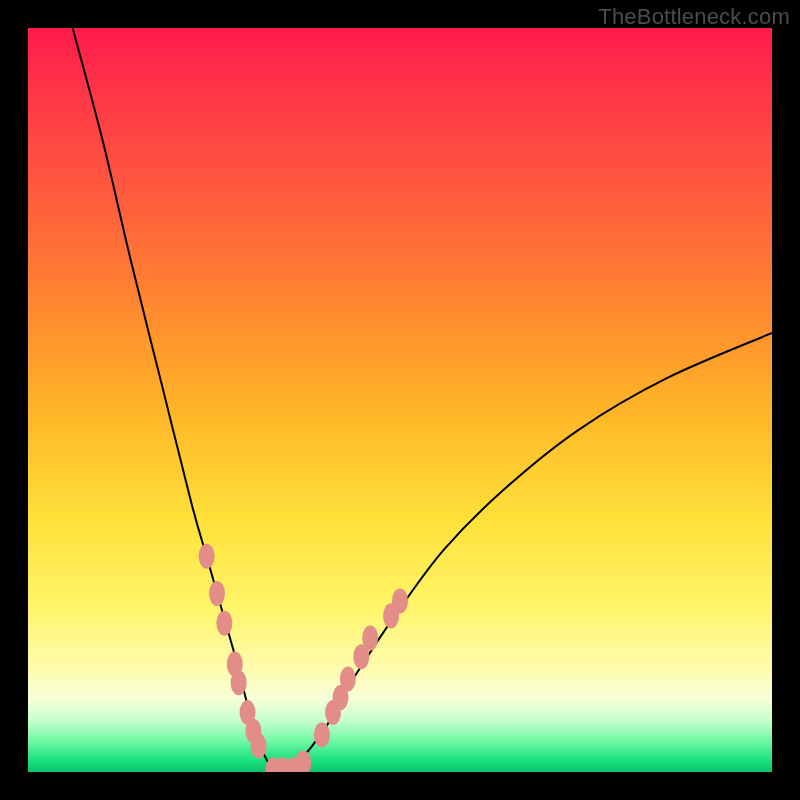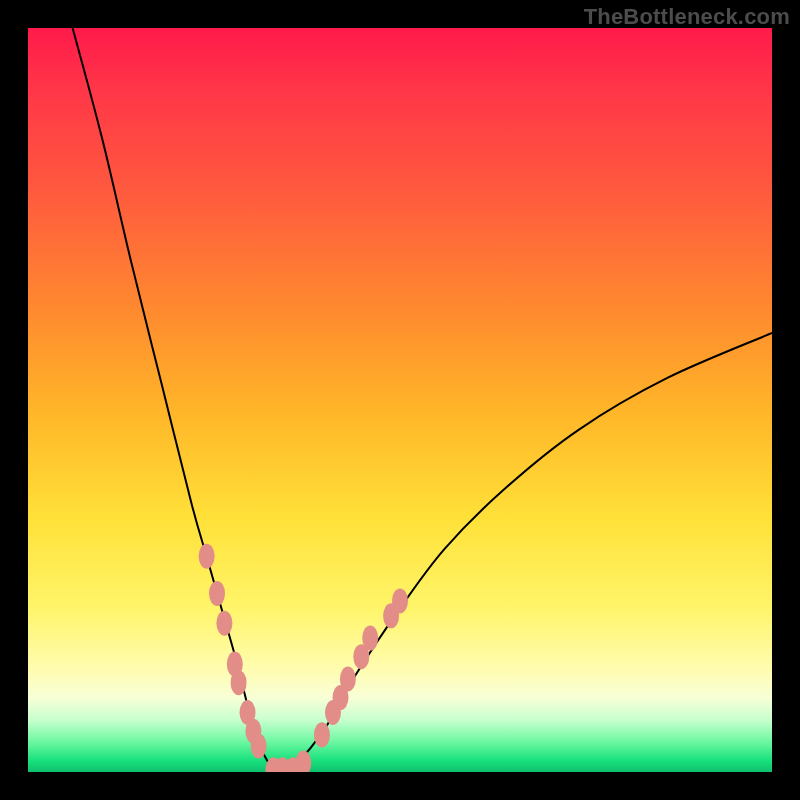--- a/index.html
+++ b/index.html
@@ -40,21 +40,21 @@
       #6bf7a0 96%,
       #17e07c 98.5%,
       #0fbf6e 100%);
   }
   .watermark {
     position: absolute;
     top: 4px;
     right: 10px;
     color: #4c4c4c;
     font-size: 22px;
-    font-weight: 700;
+    font-weight: 400;
     letter-spacing: 0.2px;
     font-family: Arial, Helvetica, sans-serif;
     user-select: none;
   }
   svg.curve {
     position: absolute;
     left: 0;
     top: 0;
     width: 744px;
     height: 744px;

